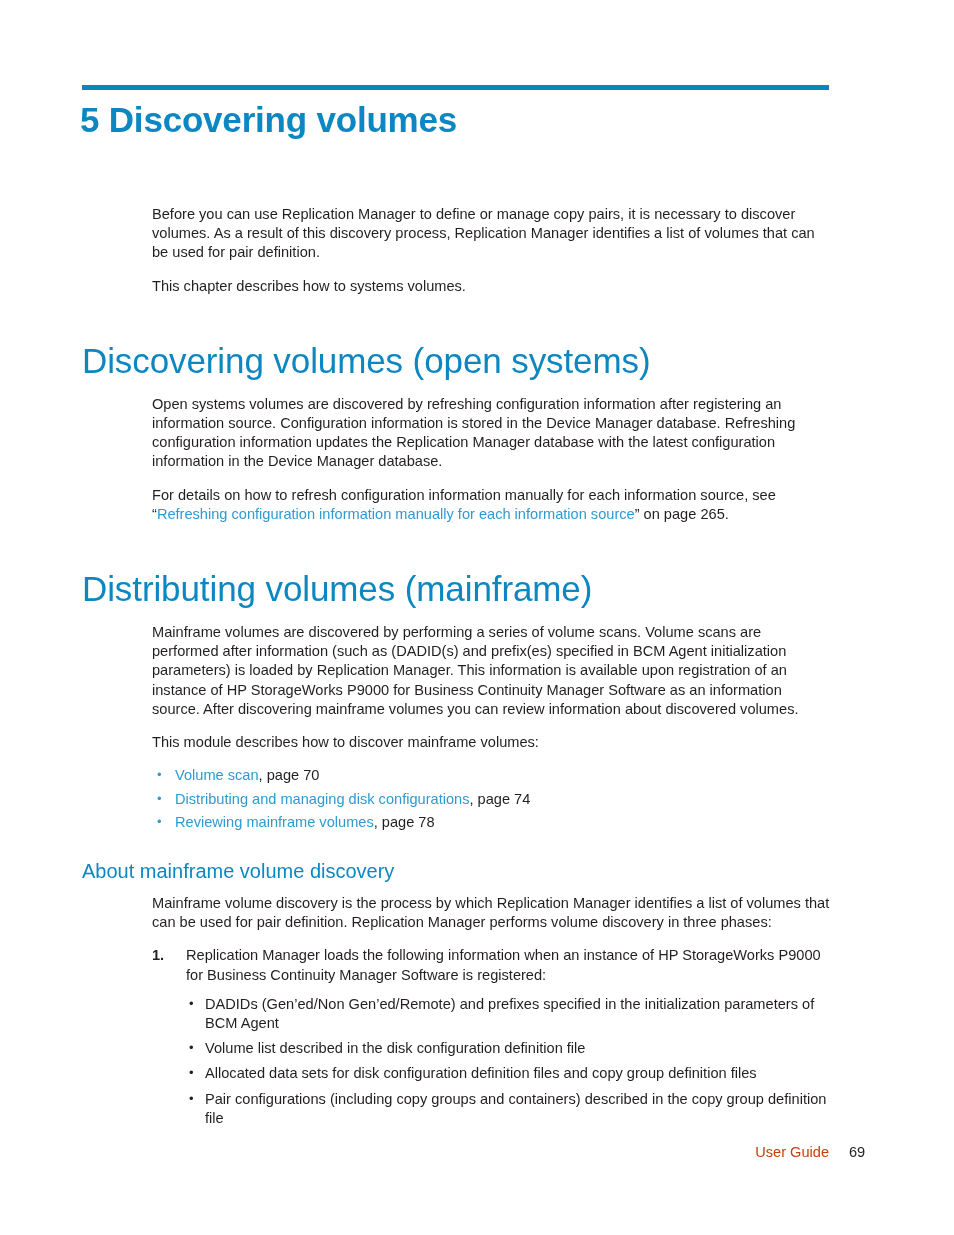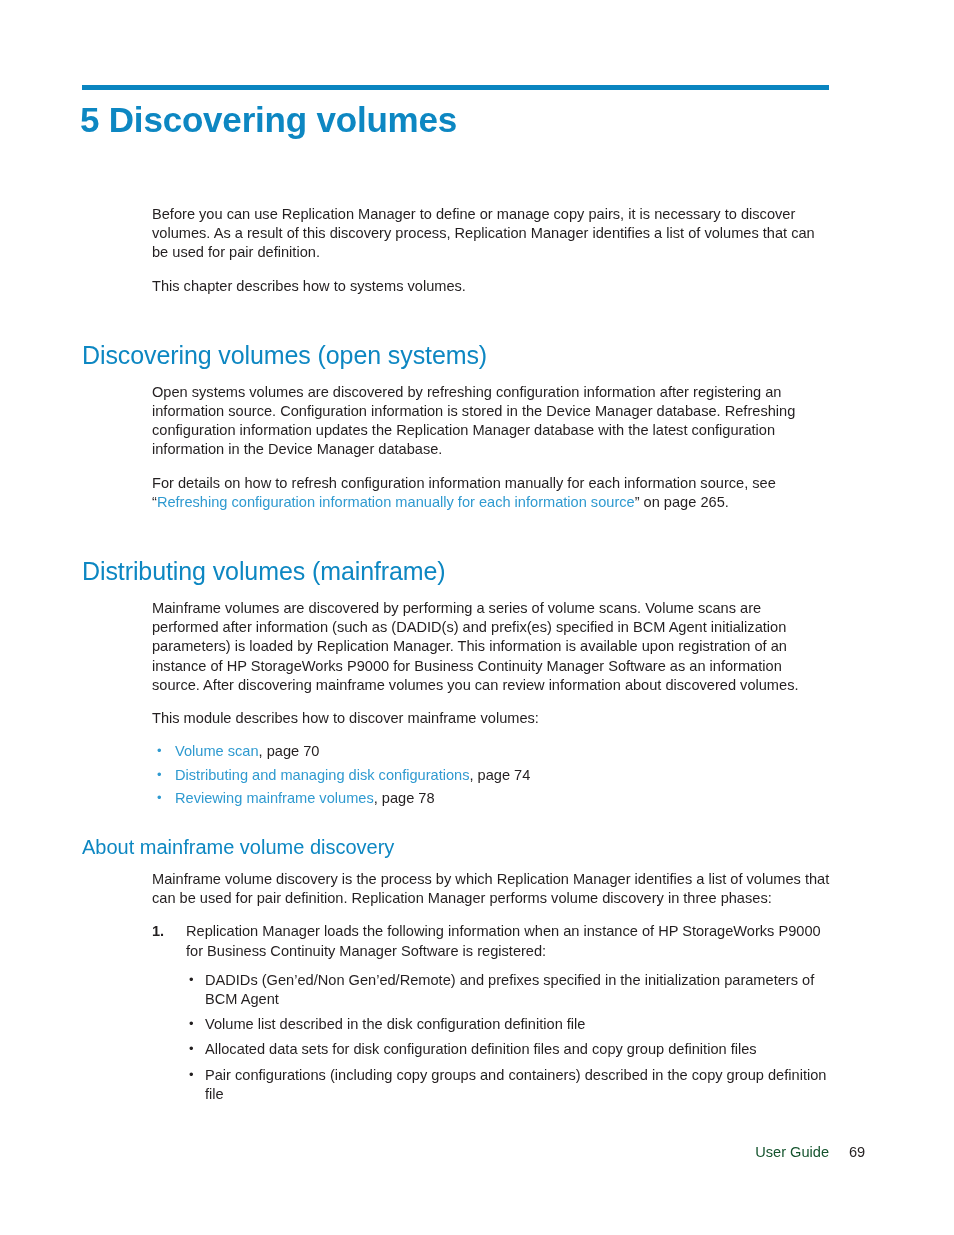--- a/index.html
+++ b/index.html
@@ -62,21 +62,21 @@
     margin: 0 0 14px 0;
     font-size: 14.6px;
     line-height: 19.2px;
     color: #231f20;
     text-align: left;
   }
 
   h1.section {
     margin: 0;
     padding: 0;
-    font-size: 25px;
+    font-size: 35px;
     font-weight: normal;
     color: #0d87c2;
     line-height: 1.2;
     letter-spacing: -0.1px;
   }
   h2.subsection {
     margin: 0;
     padding: 0;
     font-size: 20px;
     font-weight: normal;
@@ -166,21 +166,21 @@
     left: 0;
     top: 1144px;
     width: 954px;
     height: 22px;
   }
   .footer-label {
     position: absolute;
     right: 125px;
     top: 0;
     font-size: 14.6px;
-    color: #14532d;
+    color: #c2410c;
     white-space: nowrap;
   }
   .footer-page {
     position: absolute;
     left: 805px;
     top: 0;
     font-size: 14.6px;
     color: #231f20;
     white-space: nowrap;
     padding-left: 44px;

